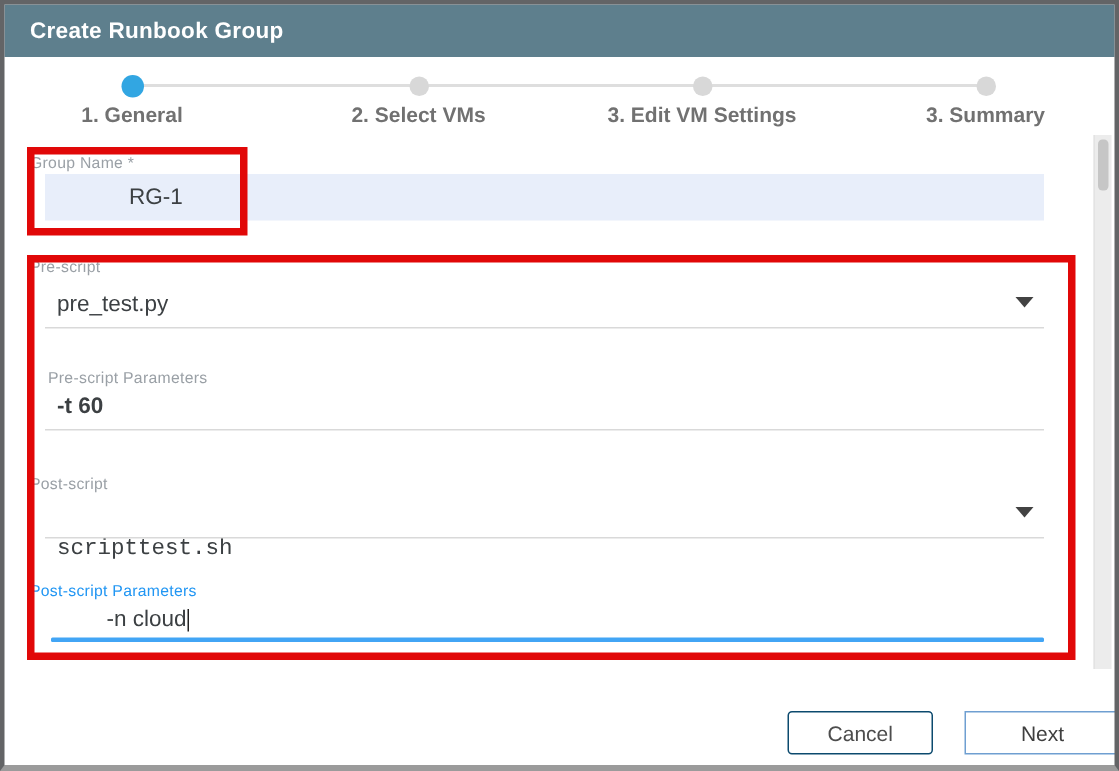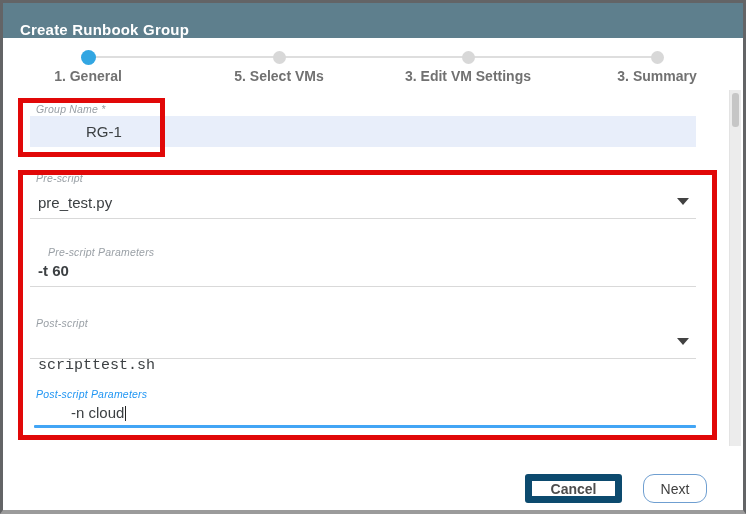--- a/index.html
+++ b/index.html
@@ -19,21 +19,21 @@
     border: 3px solid #636466;
     border-bottom: 4px solid #9b9b9b;
     pointer-events: none;
     z-index: 50;
   }
 
   
   .dlg-header {
     position: absolute; left: 3px; right: 3px; top: 3px; height: 35px;
     background: #5e7f8d;
-    display: flex; align-items: flex-end;
+    display: flex; align-items: center;
     padding-left: 17px;
   }
   .dlg-title {
     color: #ffffff; font-size: 15px; font-weight: bold; letter-spacing: .2px;
   }
 
   
   .stepper-line {
     position: absolute; left: 88px; top: 56px; width: 569px; height: 2px;
     background: #dedede;
@@ -45,22 +45,22 @@
   .step-dot.active {
     width: 15px; height: 15px; top: 50px; background: #32a6e2;
   }
   .step-label {
     position: absolute; top: 68px; width: 170px;
     text-align: center; font-size: 14px; font-weight: bold; color: #717171;
   }
 
   
   .f-label {
-    position: absolute; left: 36px;
-    font-size: 10.5px; color: #9aa0a6; letter-spacing: .2px; font-style: italic;
+    position: absolute; left: 20px;
+    font-size: 10.5px; color: #9aa0a6; letter-spacing: .2px;
   }
   .f-label.focused { color: #2196f3; }
   .f-value {
     position: absolute; left: 38px;
     font-size: 15px; color: #3c4043;
   }
   .group-field-bg {
     position: absolute; left: 30px; top: 116px; width: 666px; height: 31px;
     background: #e8eefa;
   }
@@ -103,42 +103,42 @@
   }
 
   
   .btn {
     position: absolute; top: 474px; height: 29px;
     background: #ffffff; border-radius: 3px;
     font-size: 14px; color: #4d4d4d;
     display: flex; align-items: center; justify-content: center;
     cursor: pointer;
   }
-  .btn-cancel { left: 525px; width: 97px; border: 7px solid #0c4a6e; font-weight: bold; }
-  .btn-next   { left: 643px; width: 64px; border: 1px solid #6f9fd1; border-radius: 11px; color: #3f3f3f; }
+  .btn-cancel { left: 525px; width: 97px; border: 1px solid #0c4a6e; }
+  .btn-next   { left: 643px; width: 104px; border: 1px solid #6f9fd1; border-radius: 0; color: #3f3f3f; }
 </style>
 </head>
 <body>
 
 <div class="frame">
   <div class="frame-border"></div>
 
   <div class="dlg-header">
     <span class="dlg-title">Create Runbook Group</span>
   </div>
 
   <div class="stepper-line"></div>
 
   <div>
     <span class="step-dot active" style="left:81px;"></span>
     <span class="step-label" style="left:3px;">1. General</span>
   </div>
   <div>
     <span class="step-dot" style="left:273px;"></span>
-    <span class="step-label" style="left:194px;">5. Select VMs</span>
+    <span class="step-label" style="left:194px;">2. Select VMs</span>
   </div>
   <div>
     <span class="step-dot" style="left:462px;"></span>
     <span class="step-label" style="left:383px;">3. Edit VM Settings</span>
   </div>
   <div>
     <span class="step-dot" style="left:651px;"></span>
     <span class="step-label" style="left:572px;">3. Summary</span>
   </div>
 

